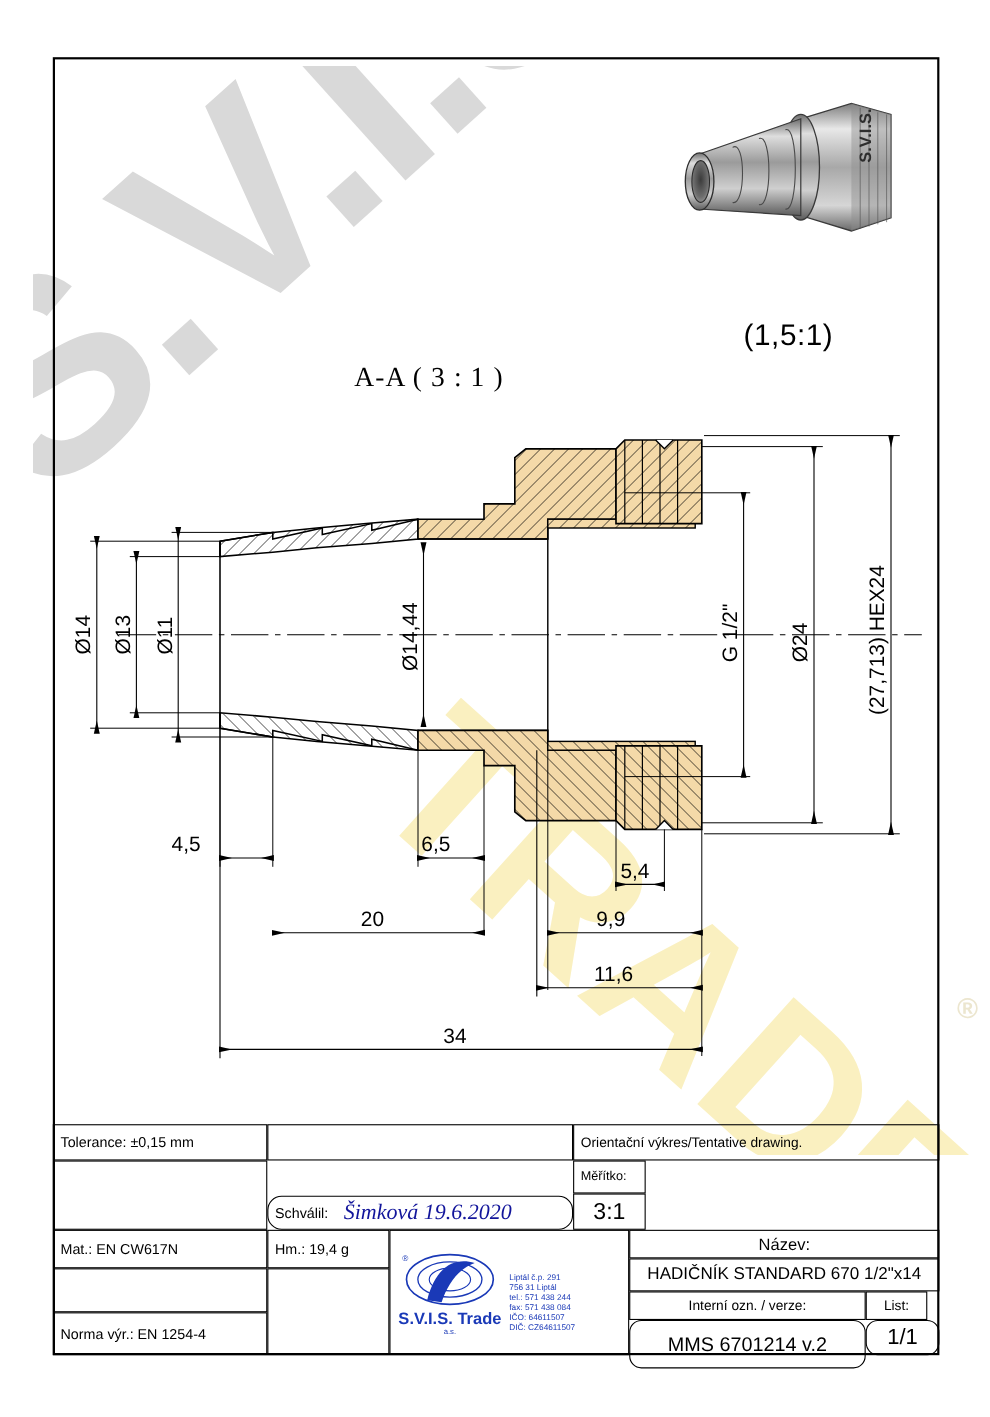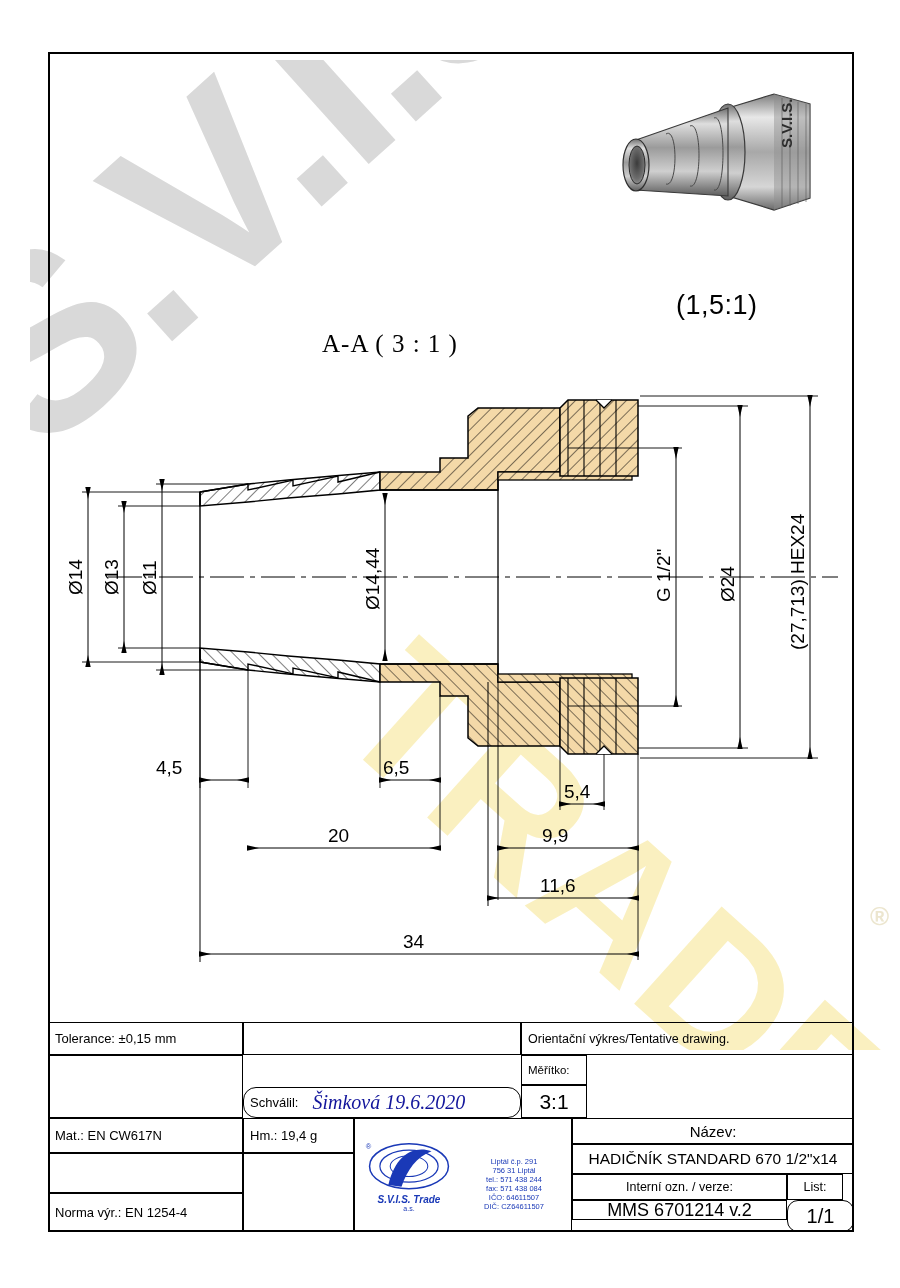--- a/index.html
+++ b/index.html
@@ -27,21 +27,21 @@
   
   .tb{position:absolute;left:48px;top:1022px;width:806px;height:210px;
       box-sizing:border-box;font-size:13px;}
   .tb div.cell{position:absolute;box-sizing:border-box;border:1px solid #000;
        display:flex;align-items:center;padding:4px 6px;white-space:nowrap;}
   .ctr{justify-content:center;}
 
   .logo-svis{width:46px;height:24px;}
   .stamp{position:absolute;left:306px;top:104px;width:218px;height:66px;}
   .sig{font-family:"Liberation Serif",serif;font-style:italic;color:#12159b;font-size:20px;}
-  .bluetext{color:#1a39b7;font-size:7.5px;line-height:9px;text-align:center;margin-top:17px;}
+  .bluetext{color:#1a39b7;font-size:7.5px;line-height:9px;text-align:left;margin-top:17px;}
   .big{font-size:17px;}
   .xbig{font-size:21px;}
 </style>
 </head>
 <body>
 
 <div class="wm wm-svis">
   <svg viewBox="0 0 520 520" width="520" height="520">
     <text x="10" y="400" transform="rotate(-42 10 400)" font-family="Liberation Sans, sans-serif" font-size="250" font-weight="bold" fill="#d9d9d9" letter-spacing="-6">S.V.I.S.</text>
   </svg>
@@ -308,35 +308,35 @@
   <div class="cell" style="left:306px;top:96px;width:218px;height:114px;padding:0;">
     <div class="stamp" style="position:relative;left:0;top:0;width:218px;height:112px;display:flex;">
       <div style="flex:0 0 108px;display:flex;flex-direction:column;align-items:center;justify-content:center;">
         <svg viewBox="0 0 96 66" width="96" height="62">
           <ellipse cx="48" cy="30" rx="42" ry="24" fill="none" stroke="#1a39b7" stroke-width="1.6"></ellipse>
           <ellipse cx="48" cy="30" rx="31" ry="17" fill="none" stroke="#1a39b7" stroke-width="1.3"></ellipse>
           <ellipse cx="48" cy="30" rx="20" ry="11" fill="none" stroke="#1a39b7" stroke-width="1.1"></ellipse>
           <path d="M26,50 C34,18 52,8 72,14 C56,20 46,34 40,52 Z" fill="#1a39b7"></path>
           <text x="2" y="12" font-size="8" fill="#1a39b7" font-family="Liberation Sans, sans-serif">®</text>
         </svg>
-        <div style="color:#1a39b7;font-size:10px;font-weight:bold;font-style:italic;margin-top:-6px;">S.V.I.S. Trade</div>
+        <div style="color:#1a39b7;font-size:15px;font-weight:bold;margin-top:-6px;">S.V.I.S. Trade</div>
         <div style="color:#1a39b7;font-size:7px;">a.s.</div>
       </div>
       <div class="bluetext" style="flex:1;display:flex;flex-direction:column;justify-content:center;padding-right:6px;">
         <span>Liptál č.p. 291</span>
         <span>756 31 Liptál</span>
         <span>tel.: 571 438 244</span>
         <span>fax: 571 438 084</span>
         <span>IČO: 64611507</span>
         <span>DIČ: CZ64611507</span>
       </div>
     </div>
   </div>
 
   <div class="cell ctr" style="left:524px;top:96px;width:282px;height:26px;font-size:15px;">Název:</div>
   <div class="cell ctr" style="left:524px;top:122px;width:282px;height:30px;font-size:15.5px;">HADIČNÍK STANDARD 670 1/2"x14</div>
 
   <div class="cell ctr" style="left:524px;top:152px;width:215px;height:26px;font-size:12.5px;">Interní ozn. / verze:</div>
-  <div class="cell ctr" style="left:524px;top:178px;width:215px;height:20px;font-size:18px;">MMS 6701214 v.2</div>
+  <div class="cell ctr" style="left:524px;top:178px;width:215px;height:44px;font-size:18px;border-radius:11px;">MMS 6701214 v.2</div>
 
   <div class="cell ctr" style="left:739px;top:152px;width:56px;height:26px;font-size:12.5px;">List:</div>
   <div class="cell ctr" style="left:739px;top:178px;width:67px;height:32px;font-size:20px;border-radius:11px;">1/1</div>
 </div>
 
 </body></html>

